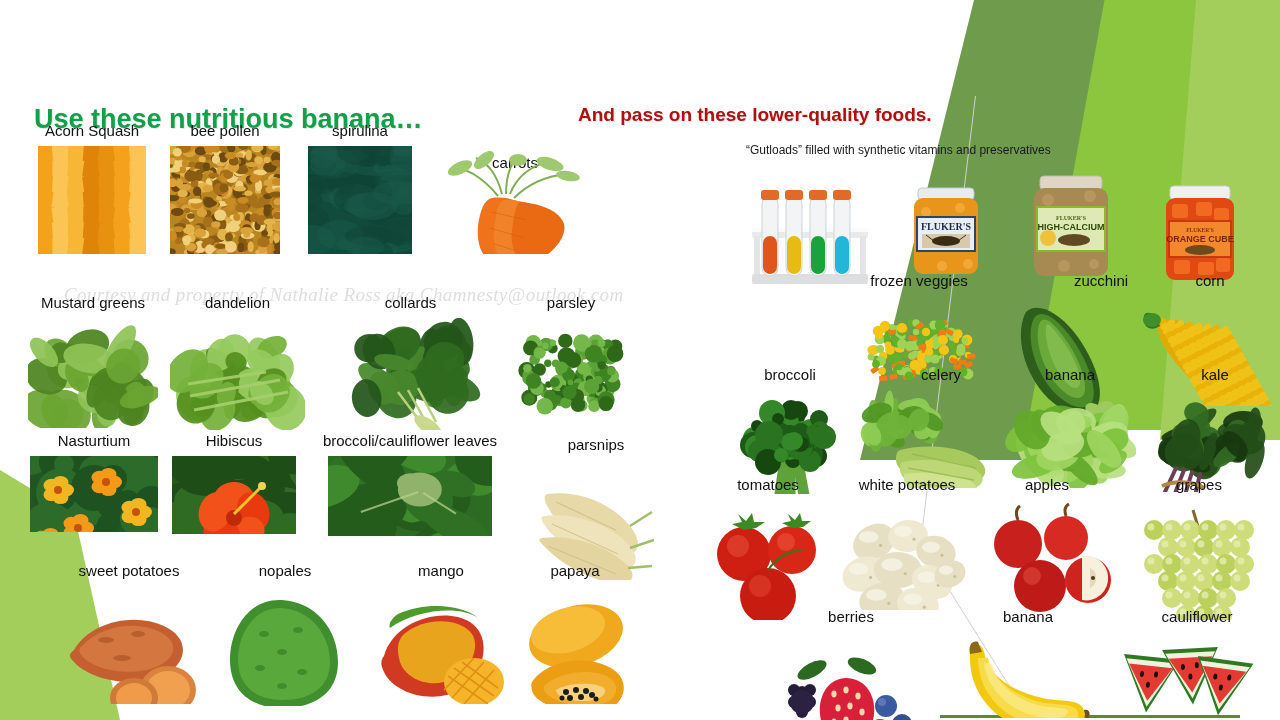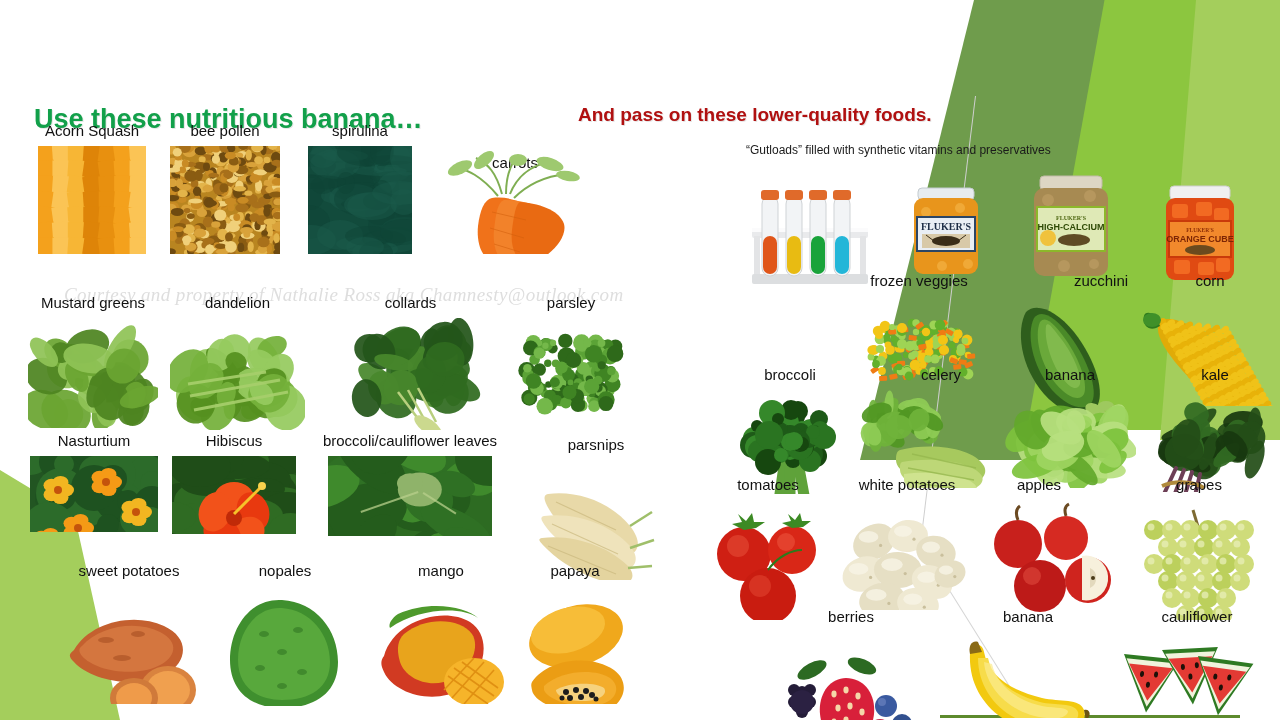--- a/index.html
+++ b/index.html
@@ -1877,21 +1877,21 @@
       <ellipse cx="82" cy="104" rx="21" ry="16" fill="#efe9d2" transform="rotate(11 82 104)"></ellipse>
       <ellipse cx="76.75" cy="99.2" rx="9.450000000000001" ry="5.6" fill="#f8f4e6" opacity=".8"></ellipse>
       <circle cx="88.3" cy="107.2" r="1.6" fill="#c9bf9c"></circle>
       <ellipse cx="114" cy="74" rx="16" ry="13" fill="#e6dfc4" transform="rotate(-26 114 74)"></ellipse>
       <ellipse cx="110" cy="70.1" rx="7.2" ry="4.55" fill="#f8f4e6" opacity=".8"></ellipse>
       <circle cx="118.8" cy="76.6" r="1.6" fill="#c9bf9c"></circle>
           </svg>
         </div>
       </div>
       <div class="item" style="left: 978px; top: 500px; width: 146px;">
-        <div class="item-label" style="top: -24px; left: 61px;">apples</div>
+        <div class="item-label" style="top: -24px; left: 69px;">apples</div>
         <div class="art" style="left: 0px;">
           <svg width="146" height="112" viewBox="0 0 146 112">
     <circle cx="40" cy="44" r="24" fill="#c8201c"></circle>
             <path d="M40 20 q-4 -10 2 -14" stroke="#6b4a22" stroke-width="3" fill="none"></path>
     <circle cx="88" cy="38" r="22" fill="#d62a22"></circle>
             <path d="M88 16 q-3 -9 3 -12" stroke="#6b4a22" stroke-width="3" fill="none"></path>
     <circle cx="62" cy="86" r="26" fill="#bd1a18"></circle>
             <circle cx="54" cy="76" r="9" fill="#e8594a" opacity=".45"></circle>
     <circle cx="110" cy="80" r="23" fill="#cf241e"></circle>
     <path d="M104 56 a22 22 0 0 1 26 20 a22 22 0 0 1 -26 24 Z" fill="#f7f0dc"></path>

